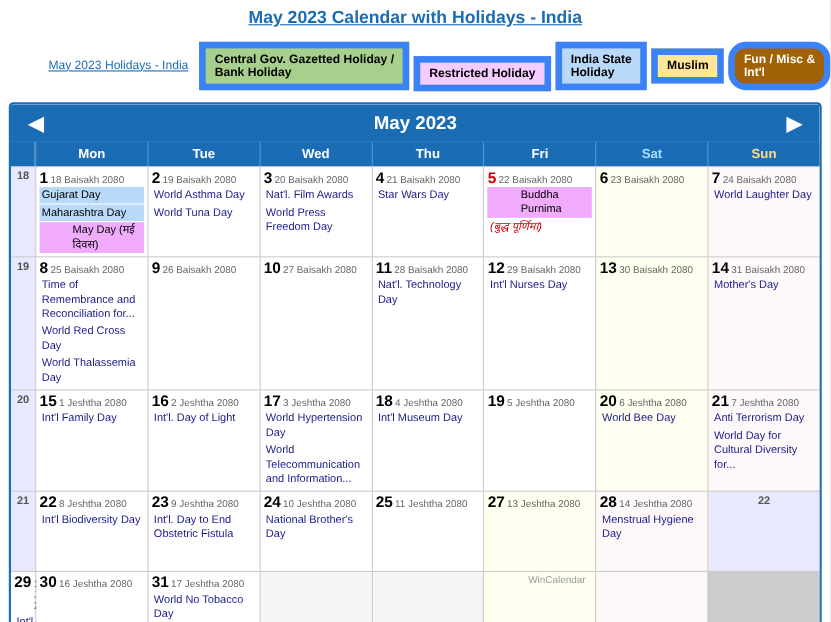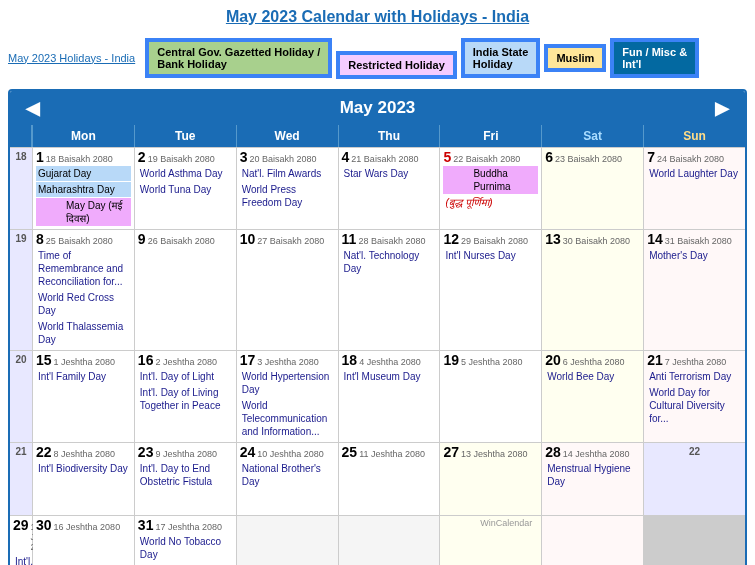--- a/index.html
+++ b/index.html
@@ -21,35 +21,36 @@
       gap: 4px;
       background: #fff;
     }
     
     .legend-nav {
       color: #1a6cb5;
       font-size: 11px;
       text-decoration: underline;
       margin-right: 6px;
       white-space: nowrap;
+      margin-left: 36px;
     }
     
     .legend-item {
       padding: 4px 8px;
       font-size: 11px;
       font-weight: bold;
-      border: 4px solid #3b82f6;
+      border: 6px solid #3b82f6;
       white-space: nowrap;
     }
     
     .legend-gazetted { background: #a8d08d; color: #000; }
     .legend-restricted { background: #f4ccff; color: #000; margin-top: 15px; }
     .legend-state { background: #b8d9f8; color: #000; }
     .legend-muslim { background: #ffe699; color: #000; }
-    .legend-fun { background: #0369a1; color: #fff; }
+    .legend-fun { background: #a16207; color: #fff; border-radius: 16px; }
     
     .calendar-wrapper {
       margin: 6px 8px 4px;
       border: 2px solid #1a6cb5;
       border-radius: 4px;
       overflow: hidden;
     }
     
     .calendar-header {
       background: #1a6cb5;
@@ -333,21 +334,20 @@
       </div>
       <div class="event ev-normal">Int'l Family Day</div>
     </div>
 
     <div class="calendar-cell">
       <div class="cell-top">
         <span class="day-num">16</span>
         <span class="alt-date">2 Jeshtha 2080</span>
       </div>
       <div class="event ev-normal">Int'l. Day of Light</div>
-      <div class="event ev-normal">Int'l. Day of Living Together in Peace</div>
     </div>
 
     <div class="calendar-cell">
       <div class="cell-top">
         <span class="day-num">17</span>
         <span class="alt-date">3 Jeshtha 2080</span>
       </div>
       <div class="event ev-normal">World Hypertension Day</div>
       <div class="event ev-normal">World Telecommunication and Information...</div>
     </div>

